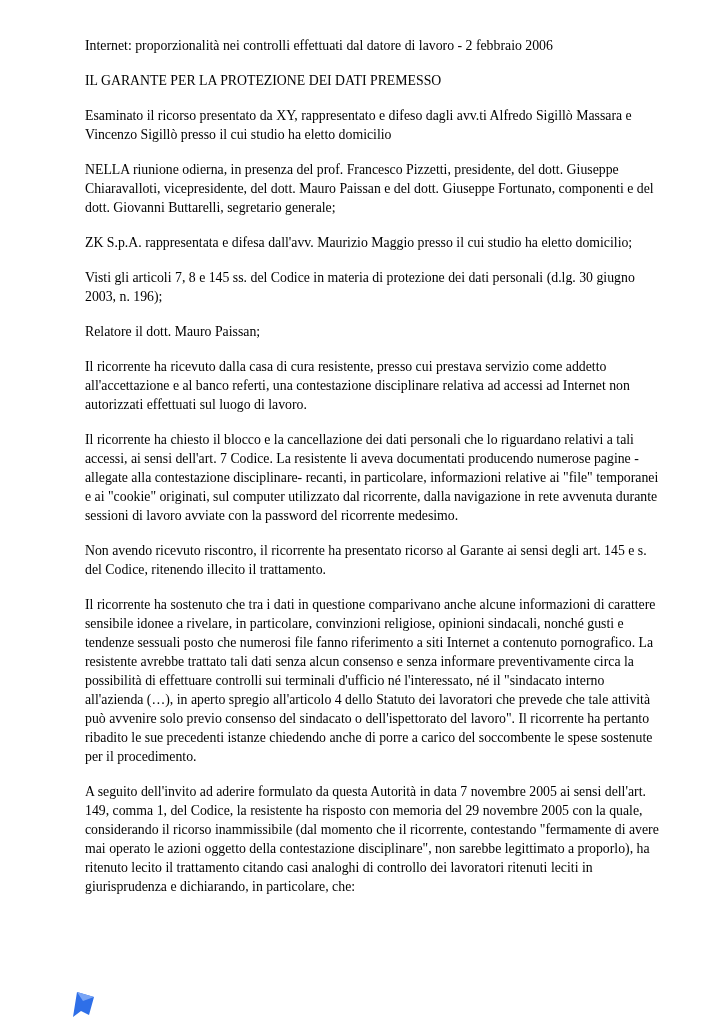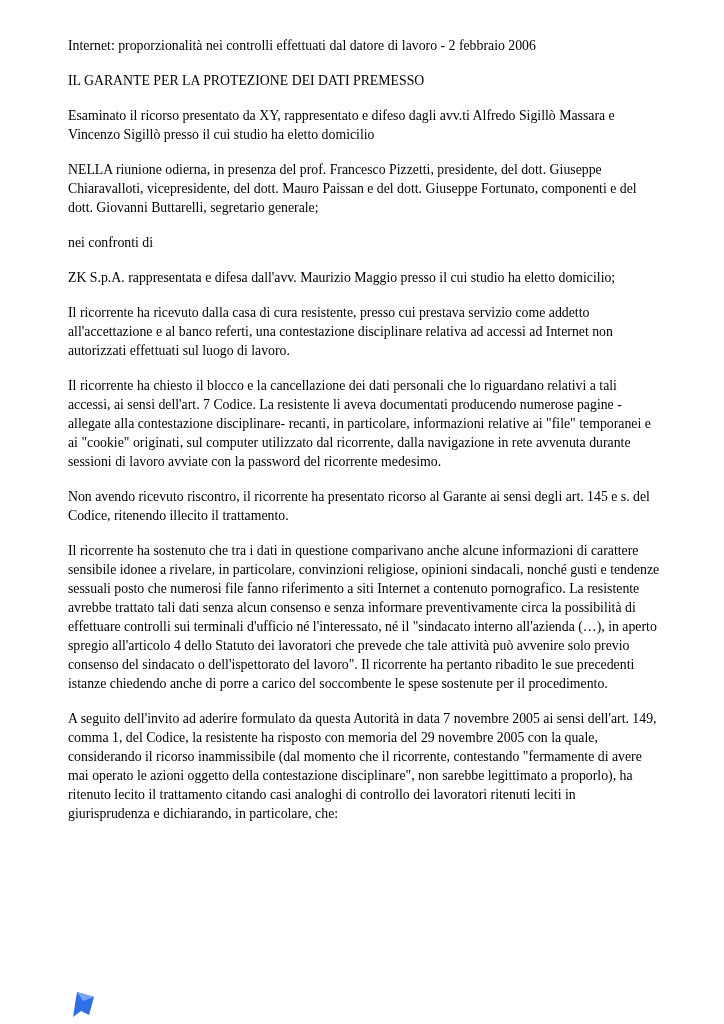--- a/index.html
+++ b/index.html
@@ -19,21 +19,21 @@
   .doc {
     position: absolute;
     left: 68px;
     top: 36px;
     width: 592px;
     font-size: 13.8px;
     line-height: 19px;
     text-align: left;
   }
   .para {
-    margin: 0 0 16px 0;
+    margin: 0 0 16px 17px;
   }
   .seg { text-decoration: none; }
   .seg.u { }
   .corner-logo {
     position: absolute;
     left: 70px;
     top: 990px;
     width: 26px;
     height: 28px;
     cursor: pointer;
@@ -42,22 +42,23 @@
 </style>
 </head>
 <body>
 
 <div class="page">
   <div class="doc" id="doc">
       <p class="para"><span class="seg">Internet: proporzionalità nei controlli effettuati dal datore di lavoro - 2 febbraio 2006</span></p>
       <p class="para"><span class="seg">IL GARANTE PER LA PROTEZIONE DEI DATI PREMESSO</span></p>
       <p class="para"><span class="seg">Esaminato il ricorso presentato da XY, rappresentato e difeso dagli avv.ti Alfredo Sigillò Massara e Vincenzo Sigillò presso il cui studio ha eletto domicilio</span></p>
       <p class="para"><span class="seg">NELLA riunione odierna, in presenza del prof. Francesco Pizzetti, presidente, del dott. Giuseppe Chiaravalloti, vicepresidente, del dott. Mauro Paissan e del dott. Giuseppe Fortunato, componenti e del dott. Giovanni Buttarelli, segretario generale;</span></p>
-      <p class="para"><span class="seg">nei confronti di</span></p>
       <p class="para"><span class="seg">ZK S.p.A. rappresentata e difesa dall'avv. Maurizio Maggio presso il cui studio ha eletto domicilio;</span></p>
+      <p class="para"><span class="seg">Visti gli articoli 7, 8 e 145 ss. del Codice in materia di protezione dei dati personali (d.lg. 30 giugno 2003, n. 196);</span></p>
+      <p class="para"><span class="seg">Relatore il dott. Mauro Paissan;</span></p>
       <p class="para"><span class="seg u">Il ricorrente ha ricevuto dalla casa di cura</span><span class="seg"> resistente, </span><span class="seg u">presso cui prestava servizio</span><span class="seg"> come addetto all'accettazione e al banco referti, </span><span class="seg u">una contestazione disciplinare relativa ad accessi ad Internet non autorizzati effettuati sul luogo di lavoro.</span></p>
       <p class="para"><span class="seg u">Il ricorrente ha chiesto il blocco e la cancellazione dei dati personali che lo riguardano relativi a tali accessi, ai sensi dell'art. 7 Codice. La resistente li aveva documentati producendo numerose pagine</span><span class="seg"> - allegate alla contestazione disciplinare- </span><span class="seg u">recanti</span><span class="seg">, in particolare, </span><span class="seg u">informazioni</span><span class="seg"> </span><span class="seg u">relative ai "file"</span><span class="seg"> temporanei e ai "cookie" </span><span class="seg u">originati</span><span class="seg">, sul computer utilizzato dal ricorrente, </span><span class="seg u">dalla navigazione in rete</span><span class="seg"> avvenuta </span><span class="seg u">durante sessioni di lavoro</span><span class="seg"> avviate con la password del ricorrente medesimo.</span></p>
       <p class="para"><span class="seg">Non avendo ricevuto riscontro, il ricorrente ha presentato ricorso al Garante ai sensi degli art. 145 e s. del Codice, ritenendo illecito il trattamento.</span></p>
       <p class="para"><span class="seg u">Il ricorrente ha sostenuto che tra i dati in questione comparivano anche alcune informazioni di carattere sensibile</span><span class="seg"> idonee a rivelare, in particolare, convinzioni religiose, opinioni sindacali, nonché gusti e tendenze sessuali posto che numerosi file fanno riferimento a siti Internet a contenuto pornografico. </span><span class="seg u">La resistente avrebbe trattato tali dati senza alcun consenso e senza informare preventivamente circa la possibilità di effettuare controlli sui terminali d'ufficio né l'interessato, né il "sindacato interno all'azienda (…), in aperto spregio all'articolo 4 dello Statuto dei lavoratori</span><span class="seg"> che prevede che tale attività può avvenire solo previo consenso del sindacato o dell'ispettorato del lavoro". Il ricorrente ha pertanto ribadito le sue precedenti istanze chiedendo anche di porre a carico del soccombente le spese sostenute per il procedimento.</span></p>
       <p class="para"><span class="seg">A seguito dell'invito ad aderire formulato da questa Autorità in data 7 novembre 2005 ai sensi dell'art. 149, comma 1, del Codice, </span><span class="seg u">la resistente ha risposto con memoria</span><span class="seg"> del 29 novembre 2005 </span><span class="seg u">con la quale</span><span class="seg">, considerando il ricorso inammissibile (dal momento che il ricorrente, contestando "fermamente di avere mai operato le azioni oggetto della contestazione disciplinare", non sarebbe legittimato a proporlo), </span><span class="seg u">ha ritenuto lecito il trattamento citando casi analoghi di controllo dei lavoratori ritenuti leciti in giurisprudenza</span><span class="seg"> e dichiarando, in particolare, che:</span></p>
     </div>
 
   <div class="corner-logo" id="corner-logo">
     <svg viewBox="0 0 26 28" xmlns="http://www.w3.org/2000/svg" aria-hidden="true">
       <polygon id="logo-shape-back" points="3,27 7,2 24,7 19,25 11,21" fill="#2e6fe8"></polygon>

